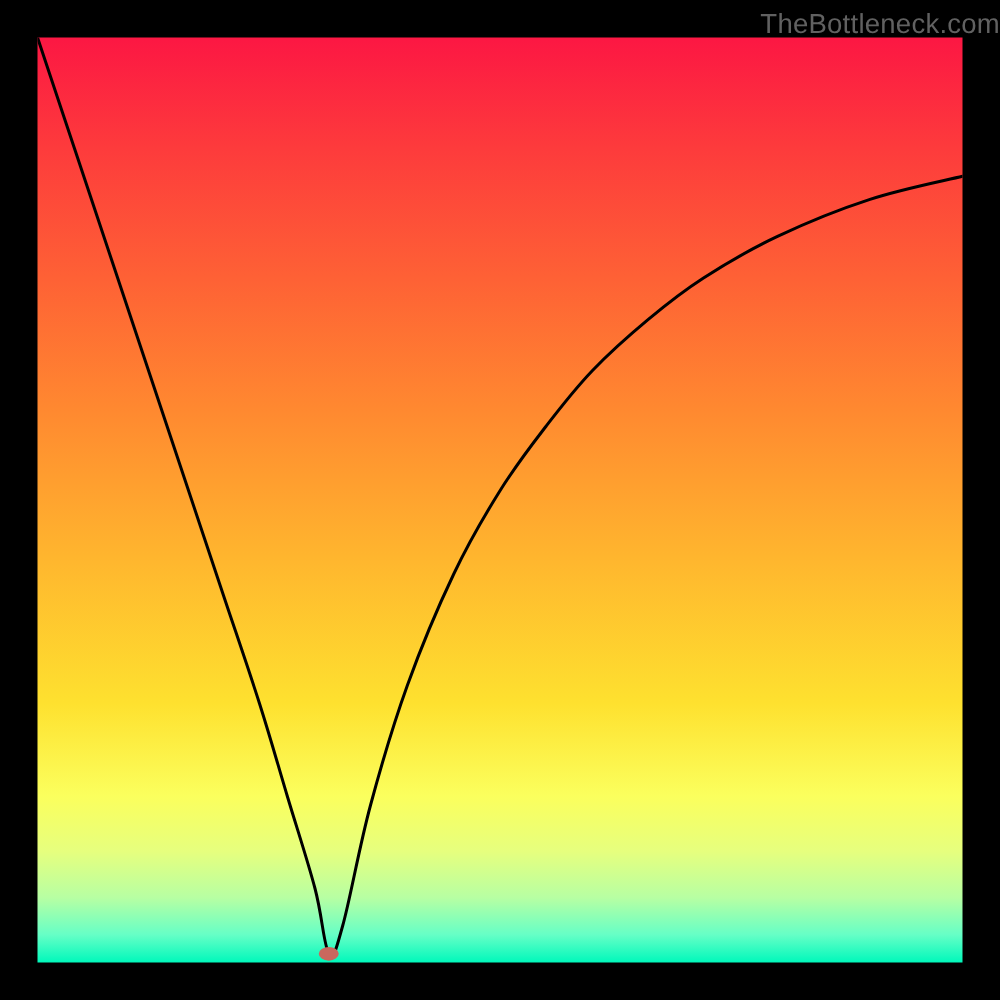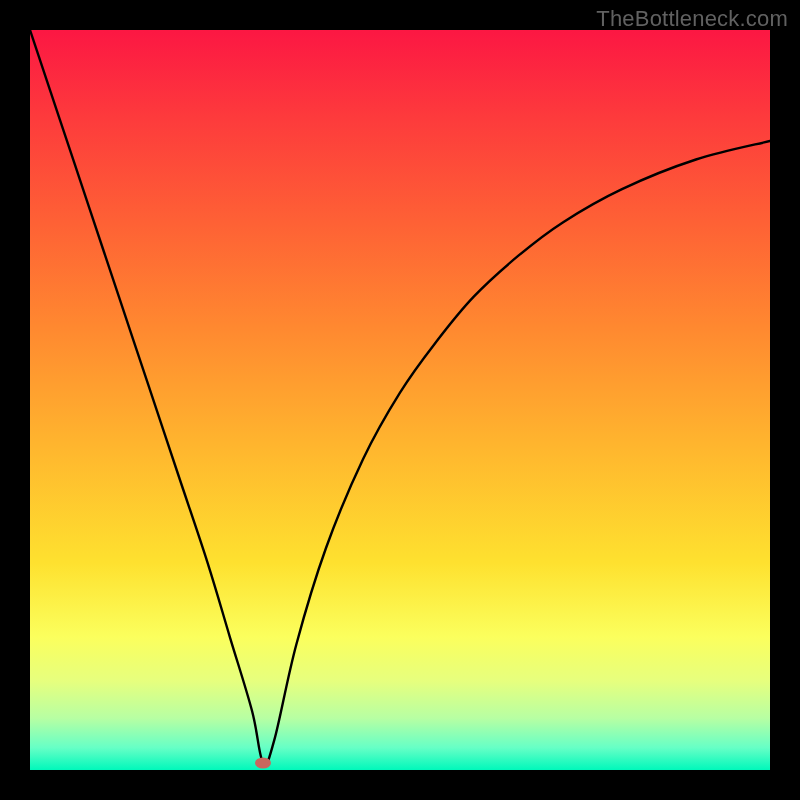--- a/index.html
+++ b/index.html
@@ -34,21 +34,21 @@
       #fbff5d 82%,
       #e6ff7e 88%,
       #b7ffa3 93%,
       #66ffc6 97%,
       #00f8bb 100%
     );
   }
   .watermark {
     position: absolute;
     top: 6px;
-    right: 12px;
+    right: 0;
     color: #6f6f6f;
     font-size: 22px;
     font-weight: 500;
     letter-spacing: 0.2px;
     user-select: none;
     opacity: 0.88;
   }
   svg.curve {
     position: absolute;
     left: 0;

